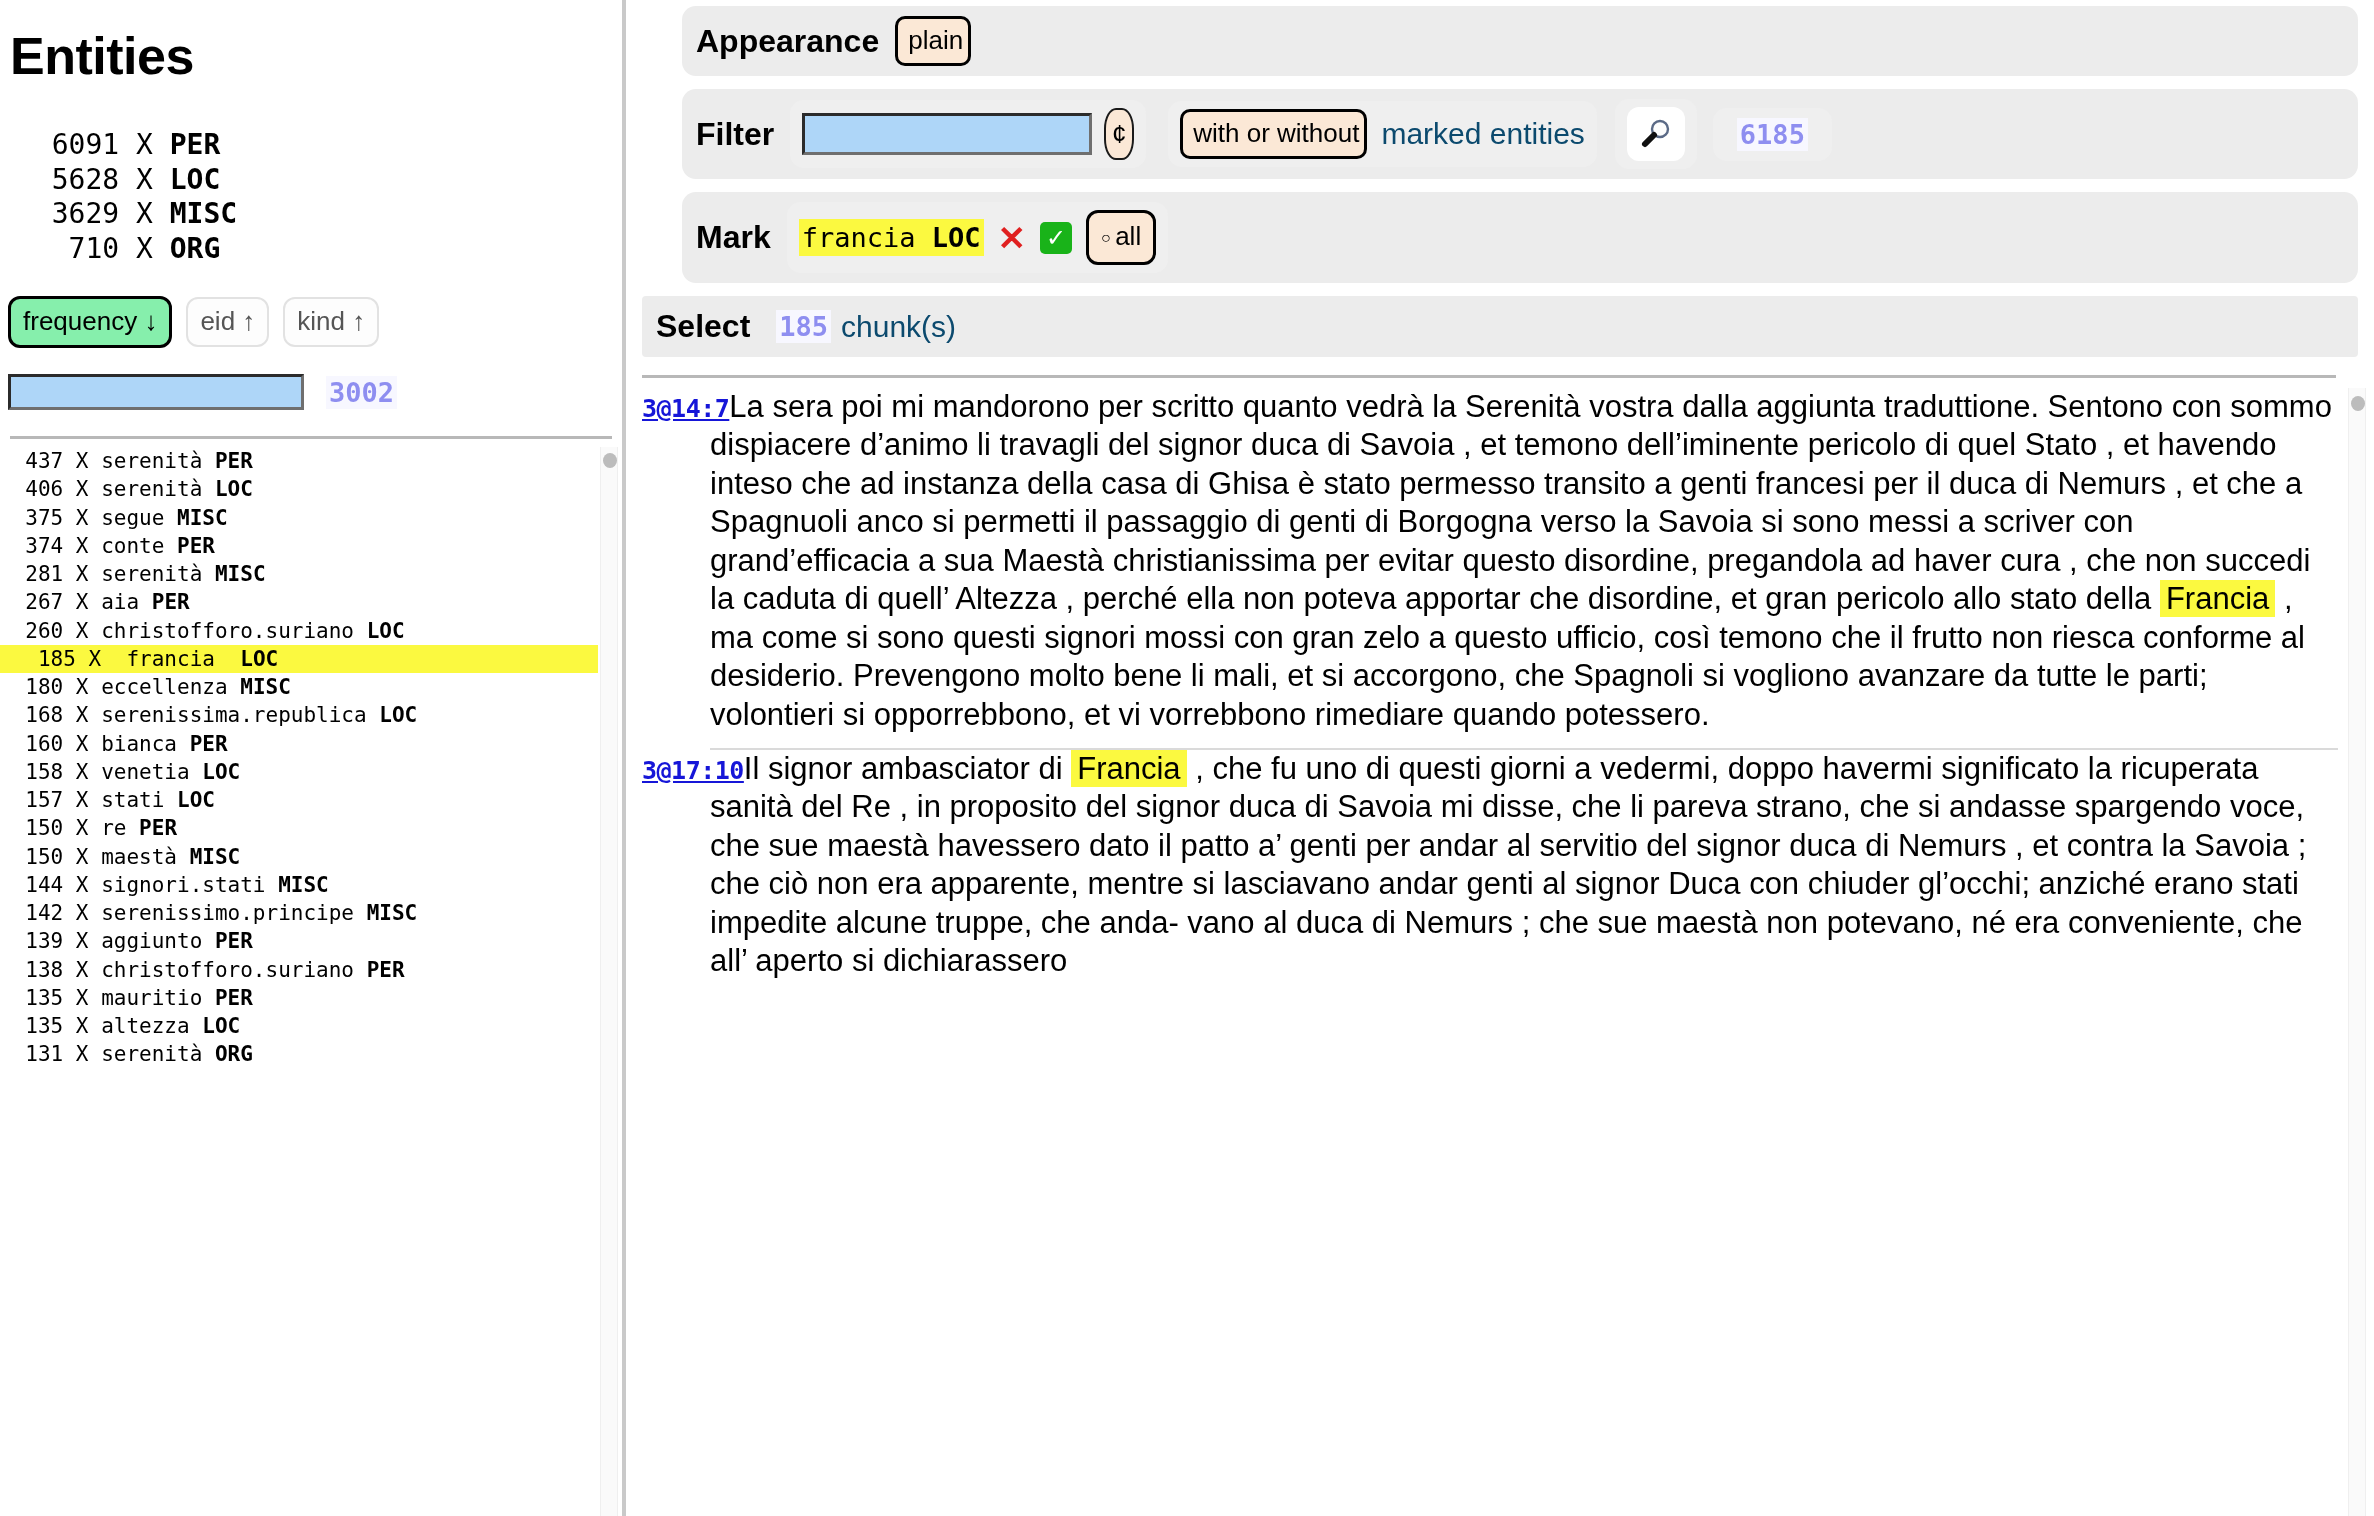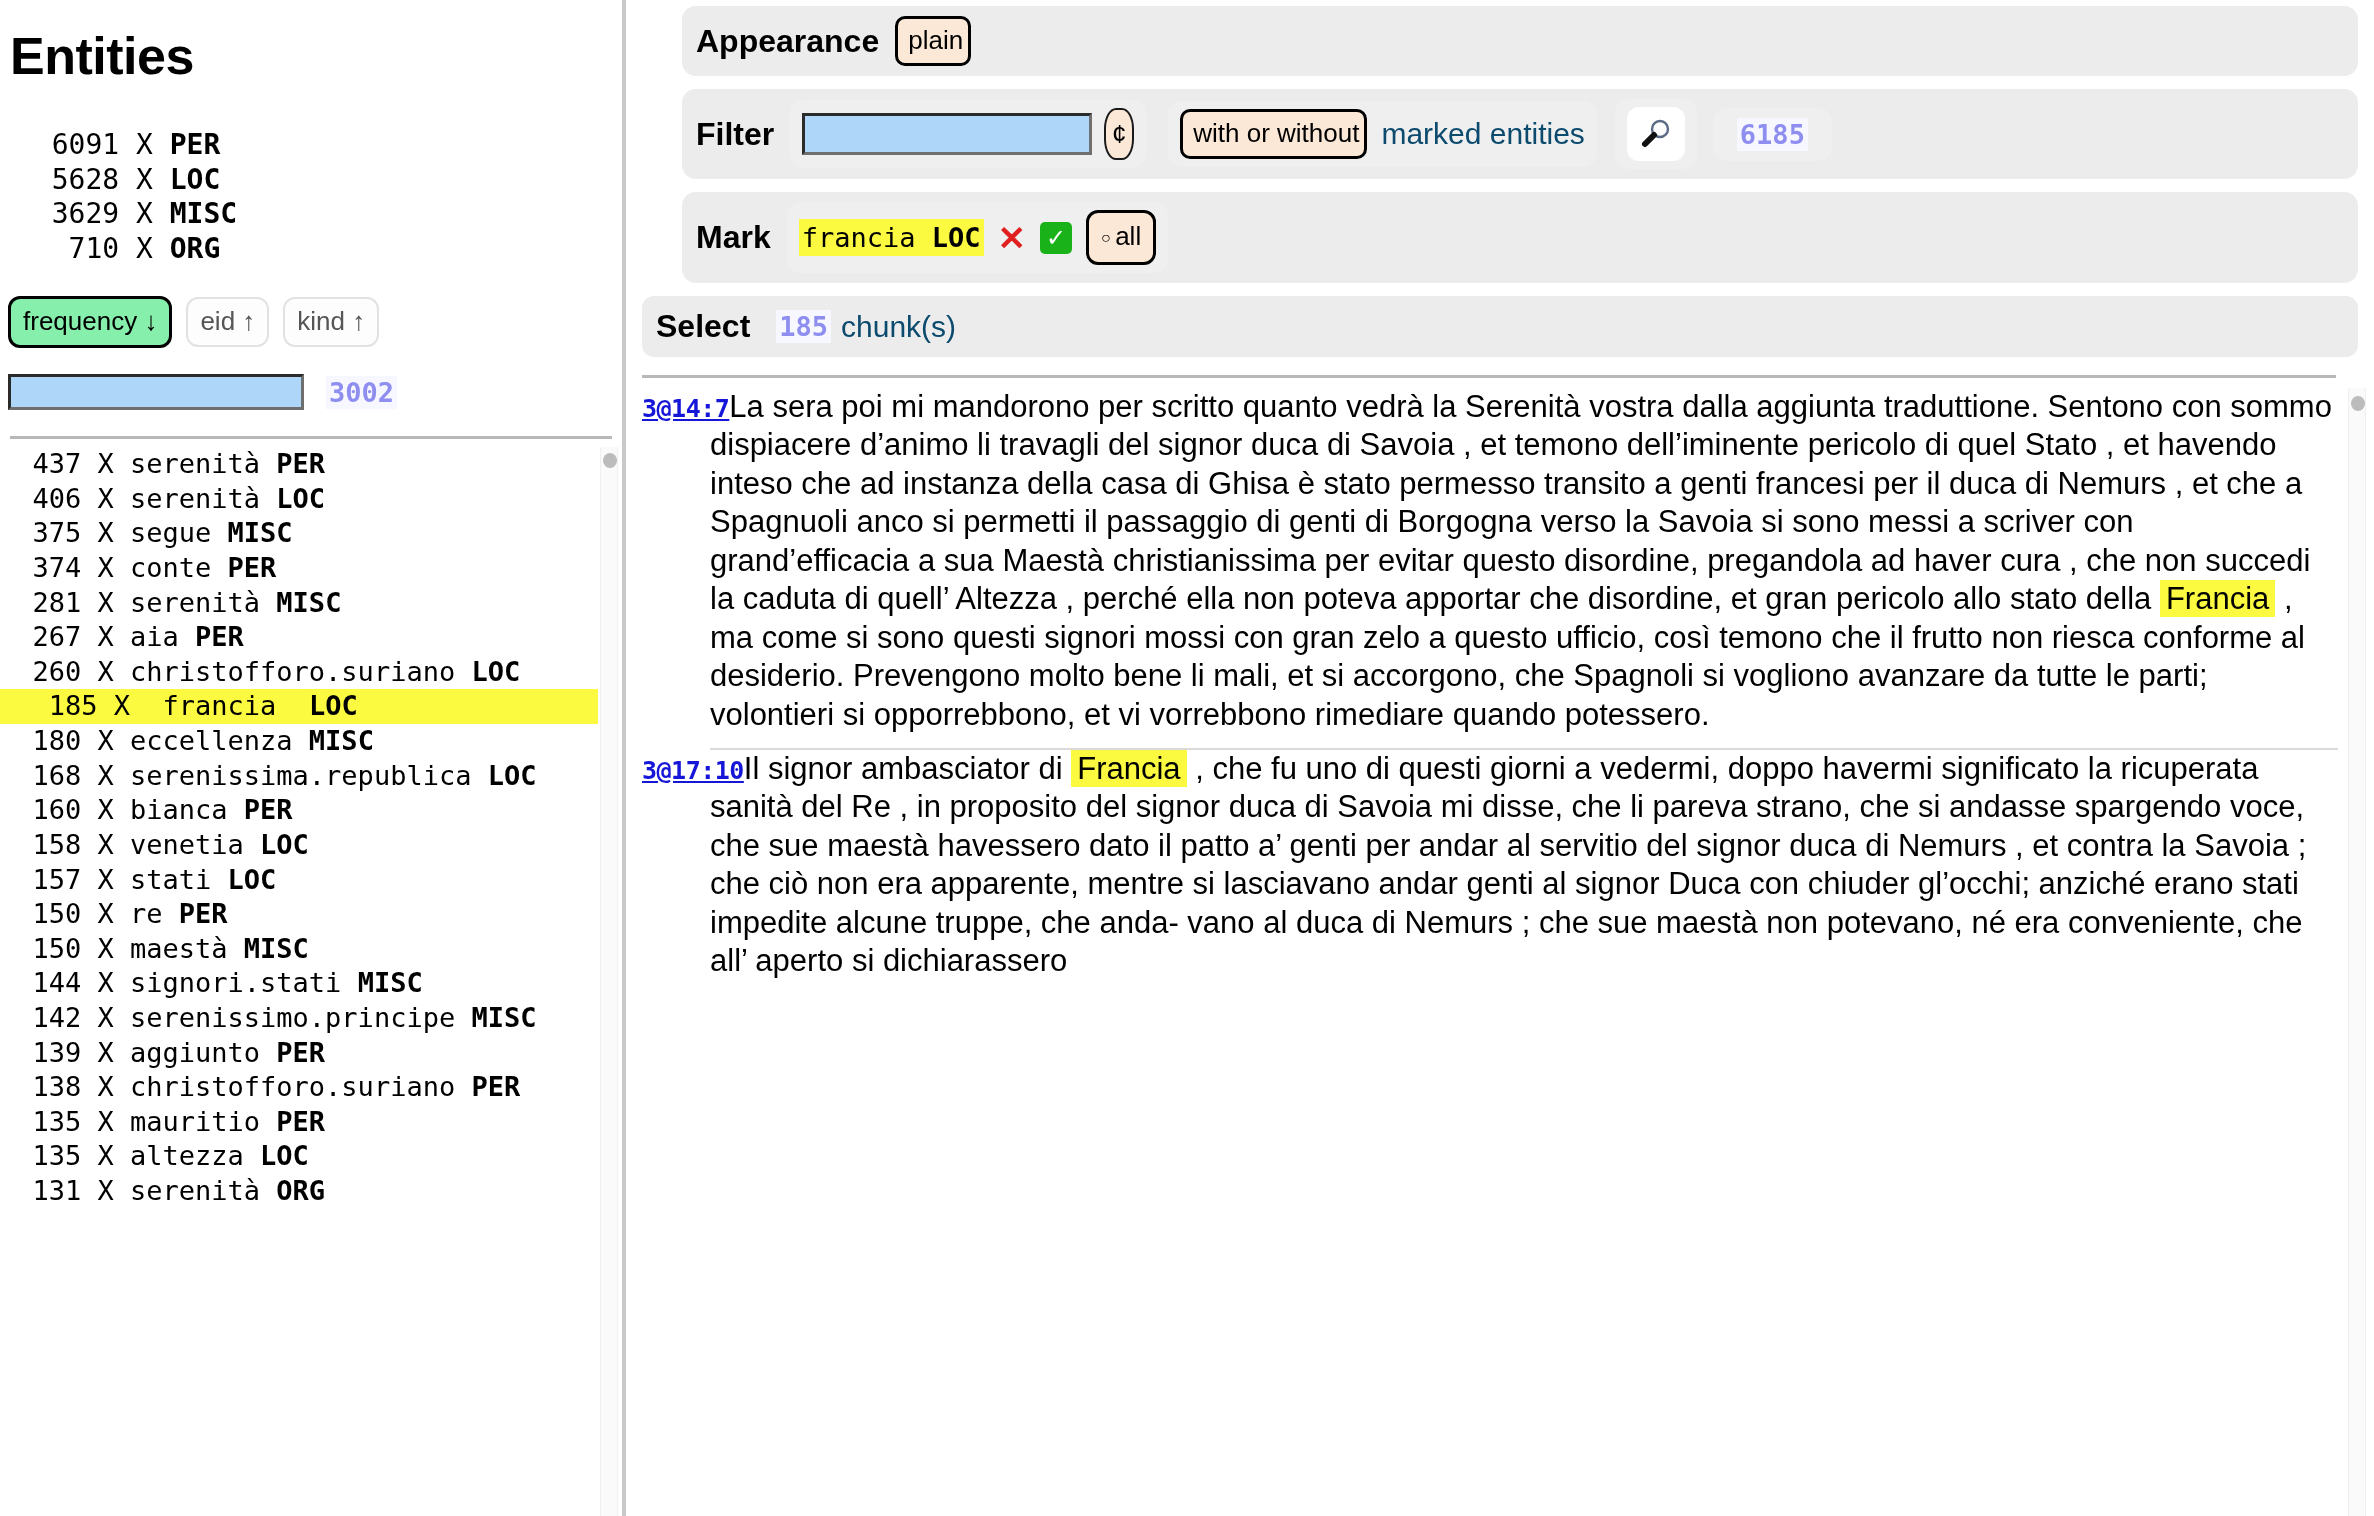--- a/index.html
+++ b/index.html
@@ -111,21 +111,21 @@
     overflow: hidden;
     margin-top: 8px;
   }
   .entity-list {
     position: absolute;
     inset: 0 24px 0 0;
     overflow: hidden;
   }
   .entity-row {
     font-family: "DejaVu Sans Mono", monospace;
-    font-size: 27px;
+    font-size: 21px;
     line-height: 1.06;
     padding: 3px 0 3px 0;
     white-space: pre;
     color: #000;
   }
   .entity-row.sel {
     background: #fbf940;
   }
   .entity-row .kd { font-weight: bold; }
 
@@ -247,21 +247,21 @@
     border-radius: 12px;
     background: #fbe8d6;
     border: 3px solid #000;
     color: #000;
     white-space: nowrap;
   }
   .all-btn .dot { font-size: 16px; vertical-align: middle; }
 
   .select-card {
     background: #ececec;
-    border-radius: 12px;
+    border-radius: 4px;
     margin: 0 16px 0 16px;
     padding: 12px 14px;
     display: flex;
     align-items: center;
     min-height: 56px;
   }
 
   .docs-sep {
     margin: 18px 38px 0 16px;
     border-top: 3px solid #b8b8b8;

